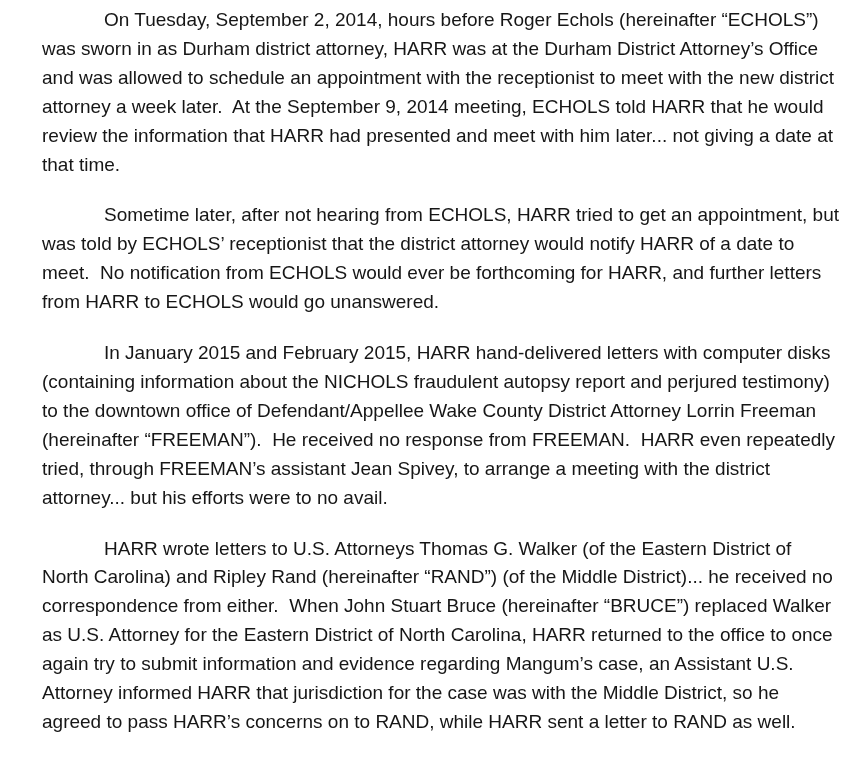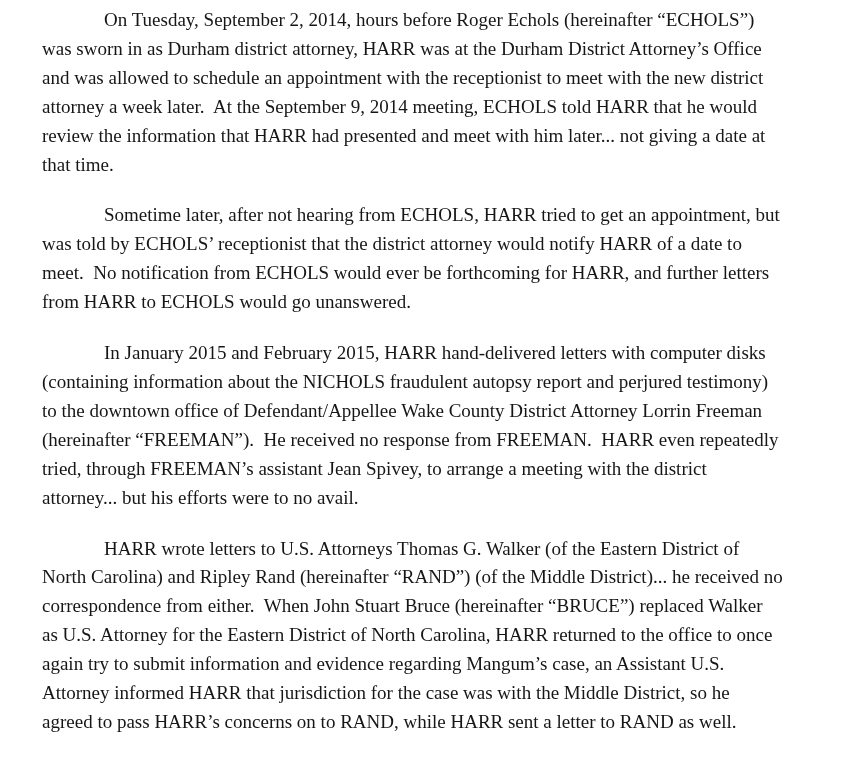--- a/index.html
+++ b/index.html
@@ -4,21 +4,21 @@
 <style>
   html, body { margin: 0; padding: 0; background: #ffffff; }
   .page {
     position: relative;
     width: 850px;
     height: 766px;
     background: #ffffff;
     overflow: hidden;
     box-sizing: border-box;
     padding: 6px 40px 0 42px;
-    font-family: Liberation Serif, serif;
+    font-family: Liberation Sans, sans-serif;
     font-size: 19px;
     line-height: 28.9px;
     color: #161616;
   }
   .para {
     margin: 0 0 22px 0;
     text-indent: 62px;
     white-space: pre;
   }
   .footer-line {

